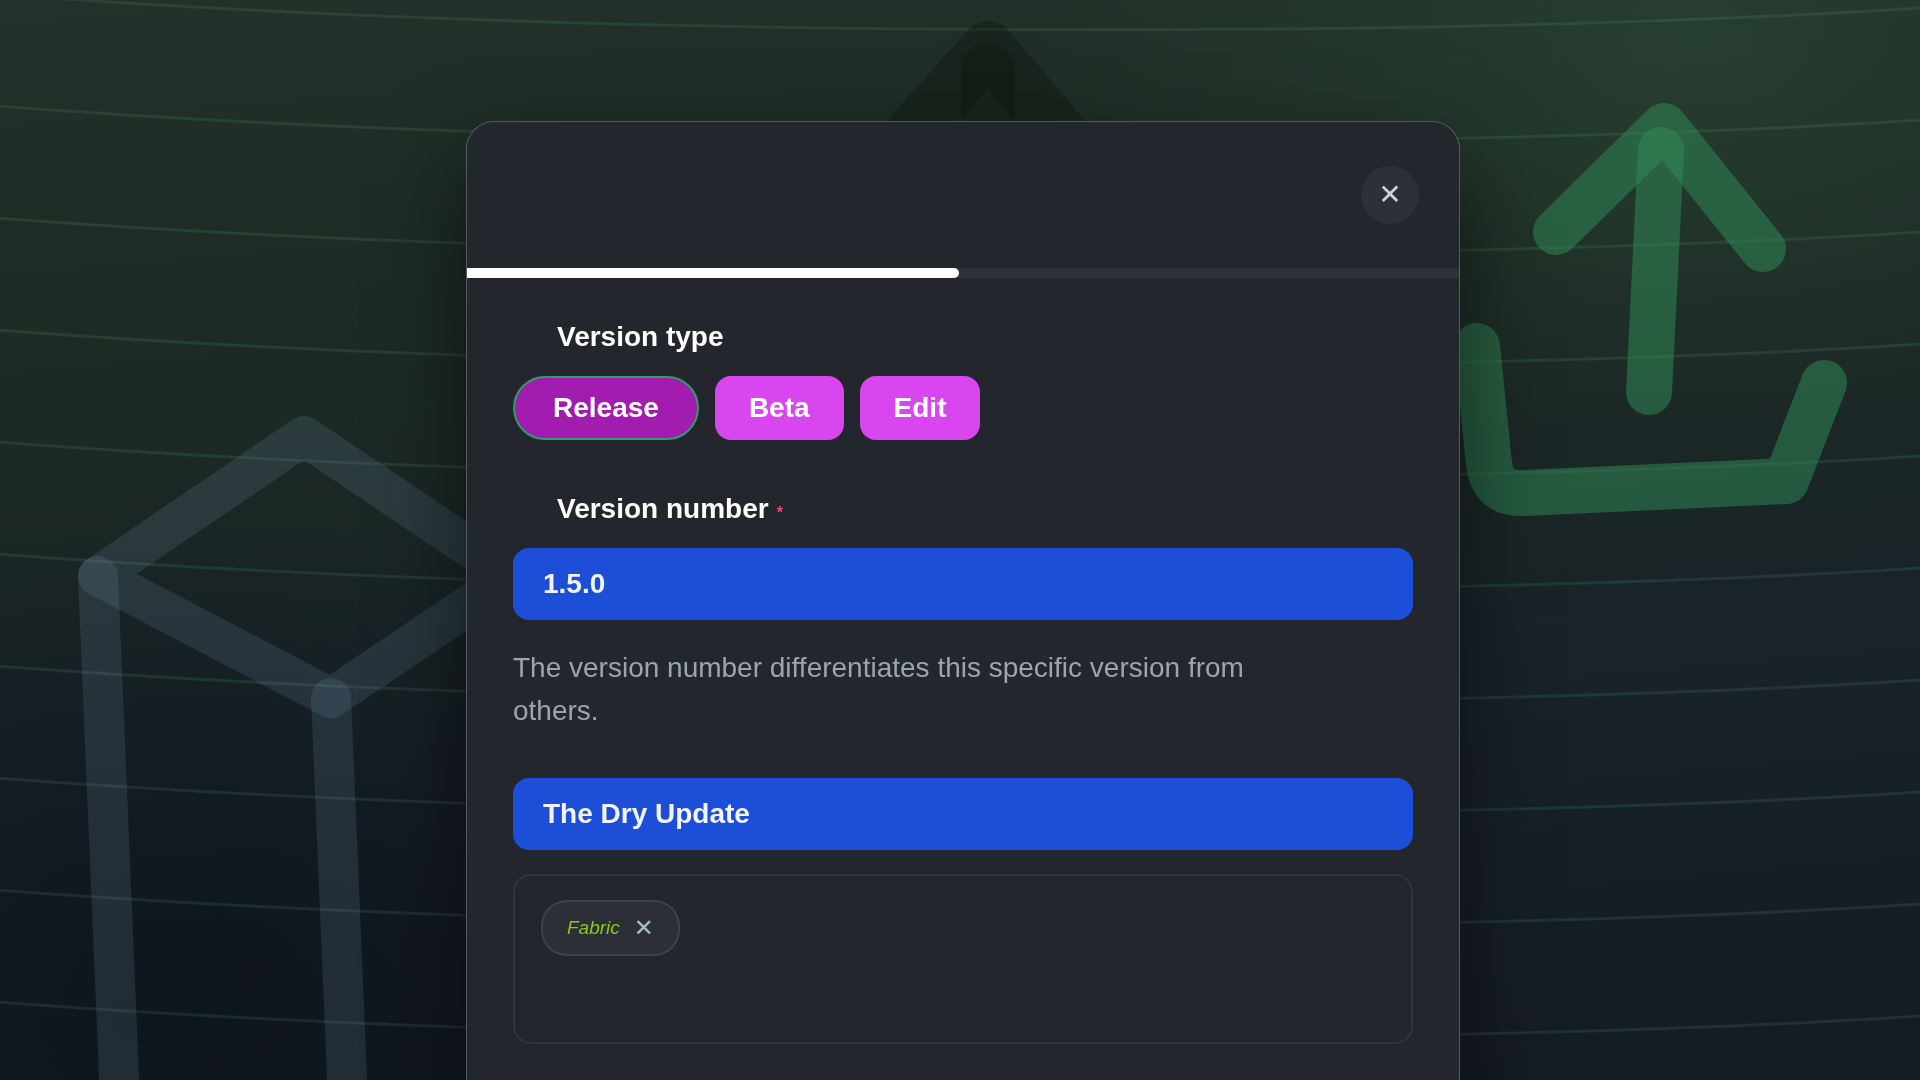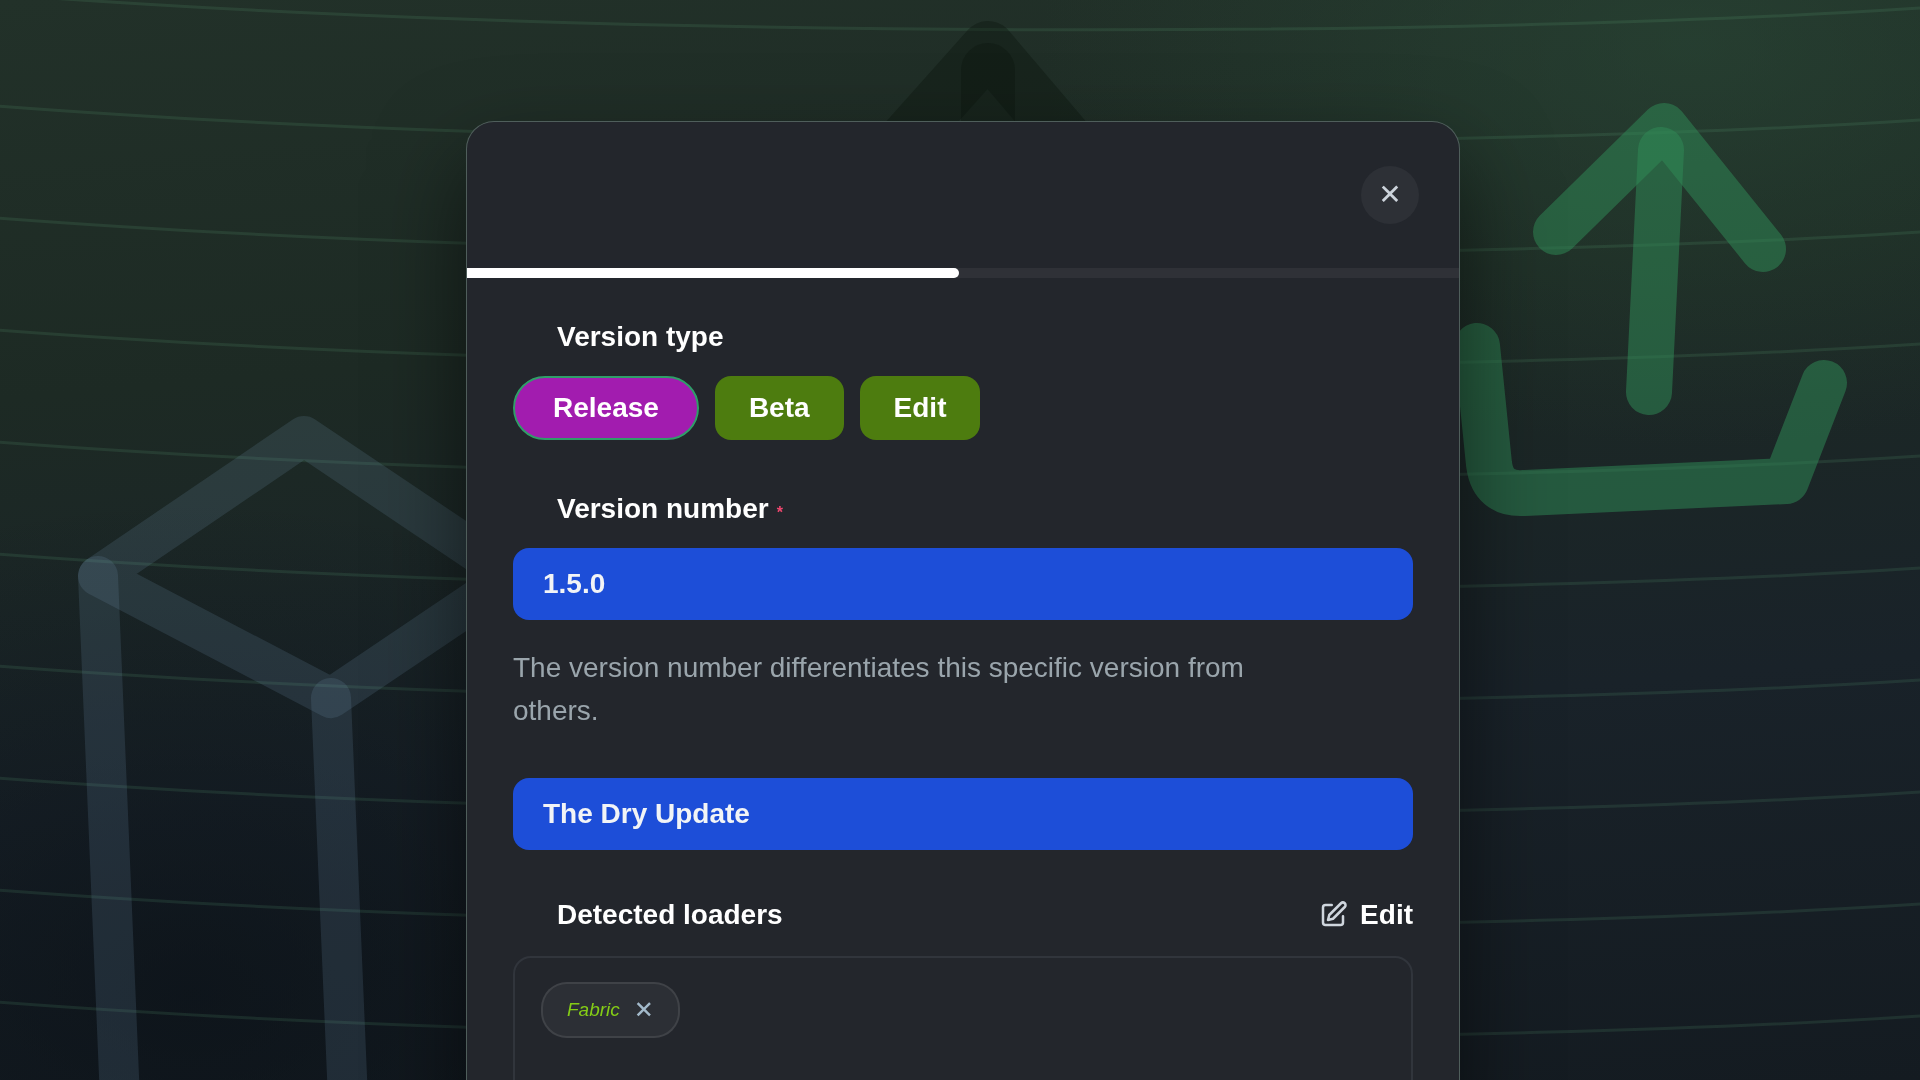--- a/index.html
+++ b/index.html
@@ -25,21 +25,21 @@
     border-radius:50%;background:#2d3036;color:#ccd3db;font-size:28px;line-height:58px;
     text-align:center;cursor:pointer;padding:0;font-family:"Liberation Sans",sans-serif;}
   .progress{position:relative;height:10px;background:rgba(255,255,255,0.055);}
   .progress-fill{position:absolute;left:0;top:0;bottom:0;background:#ffffff;border-radius:0 5px 5px 0;}
 
   .modal-body{padding:42px 46px 0;box-sizing:border-box;}
   .field-label{font-size:28px;font-weight:700;color:#ffffff;line-height:34px;margin-left:44px;}
   .required{color:#ef476f;font-weight:700;margin-left:8px;}
 
   .type-row{display:flex;gap:16px;margin-top:22px;}
-  .type-btn{height:64px;border-radius:16px;border:2px solid transparent;background:#4d7c0f;
+  .type-btn{height:64px;border-radius:16px;border:2px solid transparent;background:#d946ef;
     color:#ffffff;font-size:28px;font-weight:700;padding:0 32px;cursor:pointer;
     font-family:"Liberation Sans",sans-serif;}
   .type-btn.selected{background:#a21caf;border-color:#2f9e68;border-radius:34px;padding:0 38px;}
 
   .group{margin-top:52px;}
   .text-input{display:block;width:100%;height:72px;margin-top:22px;box-sizing:border-box;
     background:#1d4ed8;border:none;border-radius:16px;padding:0 30px;color:#f2f4f6;
     font-size:28px;font-weight:700;font-family:"Liberation Sans",sans-serif;outline:none;}
   .help-text{margin-top:26px;font-size:28px;line-height:43px;color:#9aa5ac;white-space:pre-line;}
 
@@ -121,30 +121,20 @@
         <span class="field-label">Version number</span><span class="required">*</span>
         <input class="text-input" type="text" value="1.5.0" style="">
         <div class="help-text">The version number differentiates this specific version from
 others.</div>
       </div>
 
       <div class="group" style="margin-top:46px;">
         <input class="text-input" type="text" value="The Dry Update" style="">
       </div>
 
-      <div class="loaders-row">
-        <div class="field-label">Detected loaders</div>
-        <button class="edit-btn">
-          <svg width="30" height="30" viewBox="0 0 24 24" fill="none" stroke="currentColor" stroke-width="2" stroke-linecap="round" stroke-linejoin="round">
-            <path d="M11 4H6a2 2 0 0 0-2 2v12a2 2 0 0 0 2 2h12a2 2 0 0 0 2-2v-5"></path>
-            <path d="M18.4 2.6a2.1 2.1 0 0 1 3 3L12 15l-4 1 1-4 9.4-9.4z"></path>
-          </svg>
-          <span>Edit</span>
-        </button>
-      </div>
 
       <div class="loaders-box">
         <span class="chip">
           <span class="chip-label">Fabric</span>
           <button class="chip-remove">
             <span>✕</span>
           </button>
         </span>
       </div>
 

